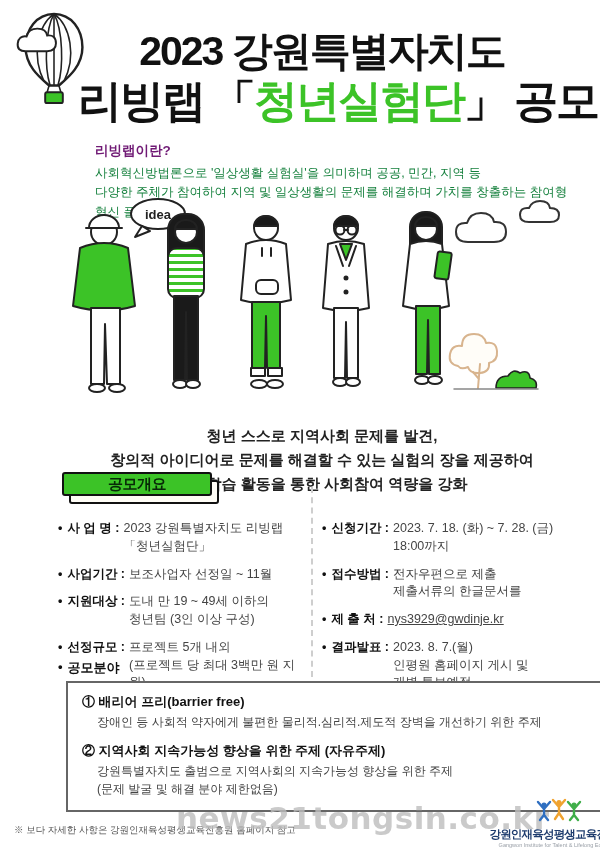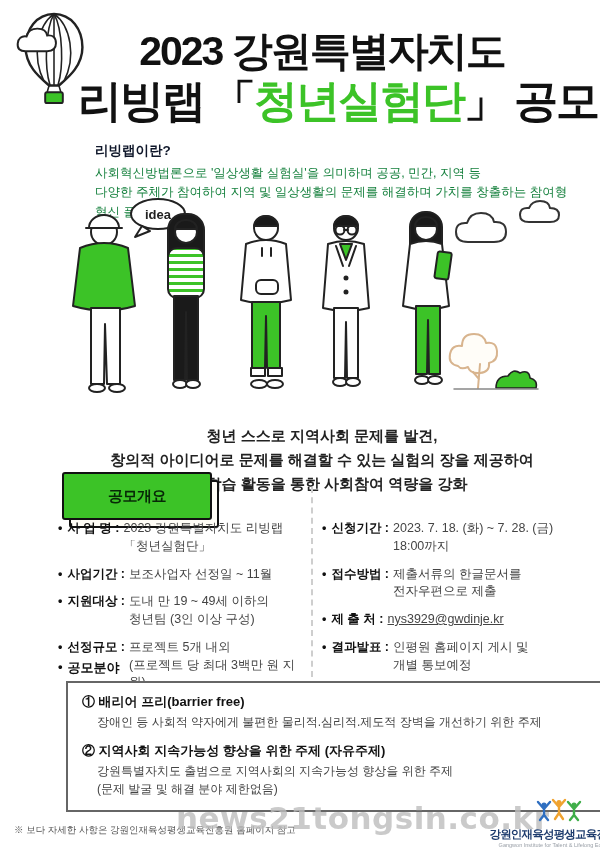--- a/index.html
+++ b/index.html
@@ -17,29 +17,29 @@
   .balloon{position:absolute;left:14px;top:10px;width:80px;height:98px;}
   .title1{position:absolute;left:0;right:0;top:24px;text-align:center;
     font-size:41px;font-weight:900;letter-spacing:-2px;color:var(--ink);}
   .title2{position:absolute;left:0;right:0;top:72px;text-align:center;
     font-size:44px;font-weight:900;letter-spacing:-2px;color:var(--ink);white-space:nowrap;margin-left:32px;}
   .title2 .hl{color:var(--green);}
   .title2 .open{margin-left:8px;}
   .title2 .close{margin-right:8px;}
   
   .intro{position:absolute;left:95px;top:142px;width:480px;}
-  .intro-h{font-size:13.5px;font-weight:800;color:#0f172a;margin-bottom:4px;}
+  .intro-h{font-size:13.5px;font-weight:800;color:#701a75;margin-bottom:4px;}
   .intro-p{font-size:12.5px;color:#15803d;line-height:1.55;margin:0;}
   
   .illus{position:absolute;left:40px;top:196px;width:520px;height:208px;}
   
   .mission{position:absolute;left:0;right:0;top:424px;text-align:center;
     font-size:15px;font-weight:700;color:#222;line-height:1.6;}
   
-  .btn3d{position:absolute;top:472px;width:150px;height:48px;border-radius:8px;}
+  .btn3d{position:absolute;top:472px;width:150px;height:24px;border-radius:8px;}
   .btn3d.left{left:62px;}
   .btn3d.right{left:330px;}
   .btn3d .side{position:absolute;left:7px;top:8px;width:100%;height:100%;
     background:#fffdf6;border:2px solid #111;border-radius:3px;box-sizing:border-box;}
   .btn3d .face{position:absolute;left:0;top:0;width:100%;height:100%;
     background:var(--green);border:2.5px solid #111;border-radius:3px;box-sizing:border-box;
     display:flex;align-items:center;justify-content:center;
     font-size:15px;font-weight:800;color:#072807;letter-spacing:-0.5px;}
   
   .col{position:absolute;top:520px;}
@@ -240,35 +240,36 @@
       <span class="lbl">신청기간 :</span>
       <div class="val">
         <div>2023. 7. 18. (화) ~ 7. 28. (금)</div>
         <div>18:00까지</div>
       </div>
     </div>
     <div class="item">
       <span class="bullet"></span>
       <span class="lbl">접수방법 :</span>
       <div class="val">
+        <div>전자우편으로 제출</div>
         <div>제출서류의 한글문서를</div>
-        <div>전자우편으로 제출</div>
       </div>
     </div>
     <div class="item">
       <span class="bullet"></span>
       <span class="lbl">제 출 처 :</span>
       <div class="val">
         <div class="underline">nys3929@gwdinje.kr</div>
       </div>
     </div>
     <div class="item">
       <span class="bullet"></span>
       <span class="lbl">결과발표 :</span>
       <div class="val">
+        <div>2023. 8. 7.(월)</div>
         <div>인평원 홈페이지 게시 및</div>
         <div>개별 통보예정</div>
       </div>
     </div>
   </div>
 
   <div class="fields-head">
     <span class="bullet"></span>
     <span>공모분야</span>
   </div>

